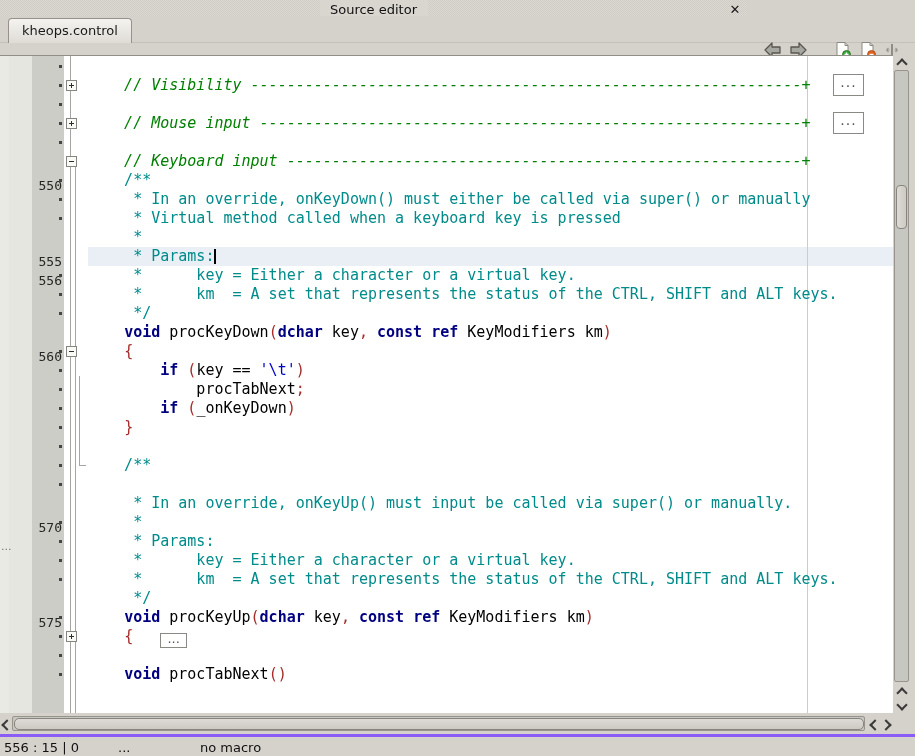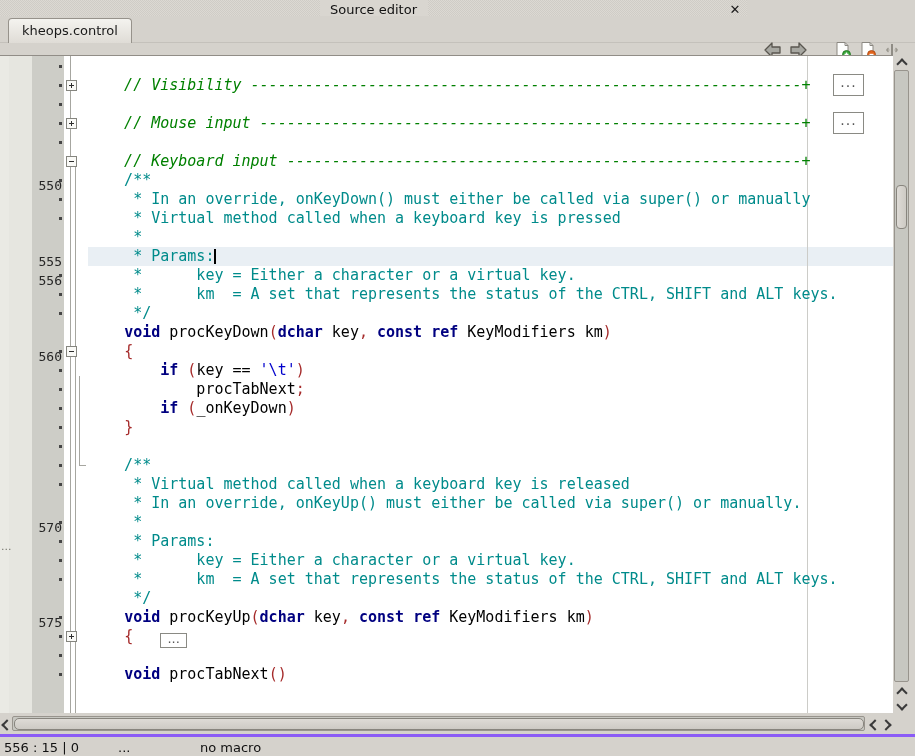--- a/index.html
+++ b/index.html
@@ -239,25 +239,24 @@
         <div class="row">
           <div class="gdot"></div>
           <div class="text"></div>
         </div>
         <div class="row">
           <div class="gdot"></div>
           <div class="text"><span class="sg-d">    /**</span></div>
         </div>
         <div class="row">
           <div class="gdot"></div>
-          <div class="text"><span class="sg-d">     * Virtual method called when a keyboard key is released</span></div>
         </div>
         <div class="row">
           <div class="gnum">570</div>
-          <div class="text"><span class="sg-d">     * In an override, onKeyUp() must either be called via super() or manually.</span></div>
+          <div class="text"><span class="sg-d">     * In an override, onKeyUp() must input be called via super() or manually.</span></div>
         </div>
         <div class="row">
           <div class="gdot"></div>
           <div class="text"><span class="sg-d">     *</span></div>
         </div>
         <div class="row">
           <div class="gdot"></div>
           <div class="text"><span class="sg-d">     * Params:</span></div>
         </div>
         <div class="row">

